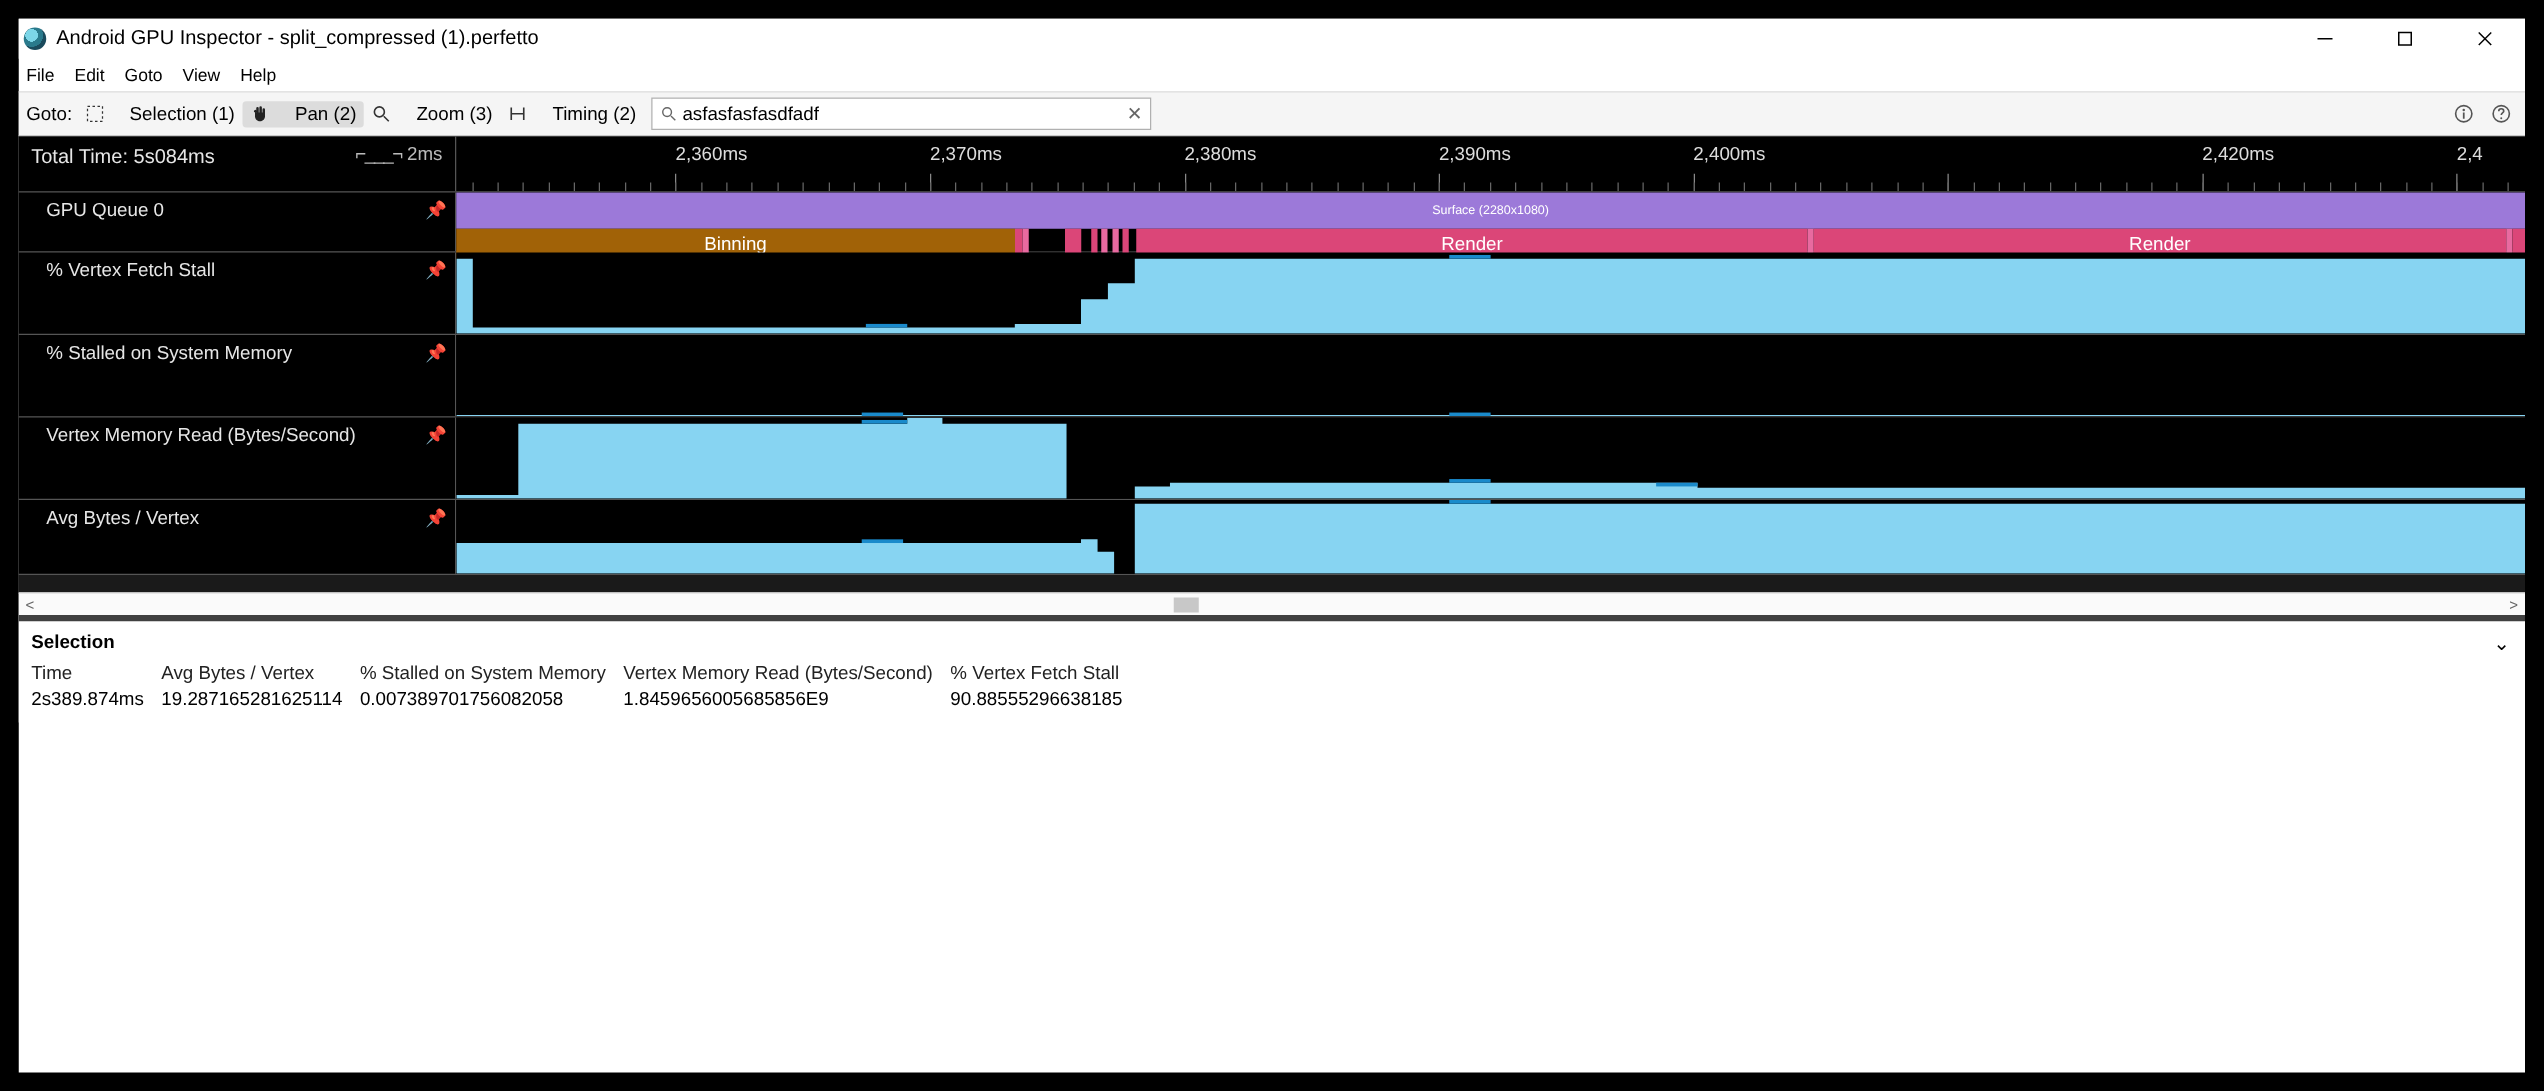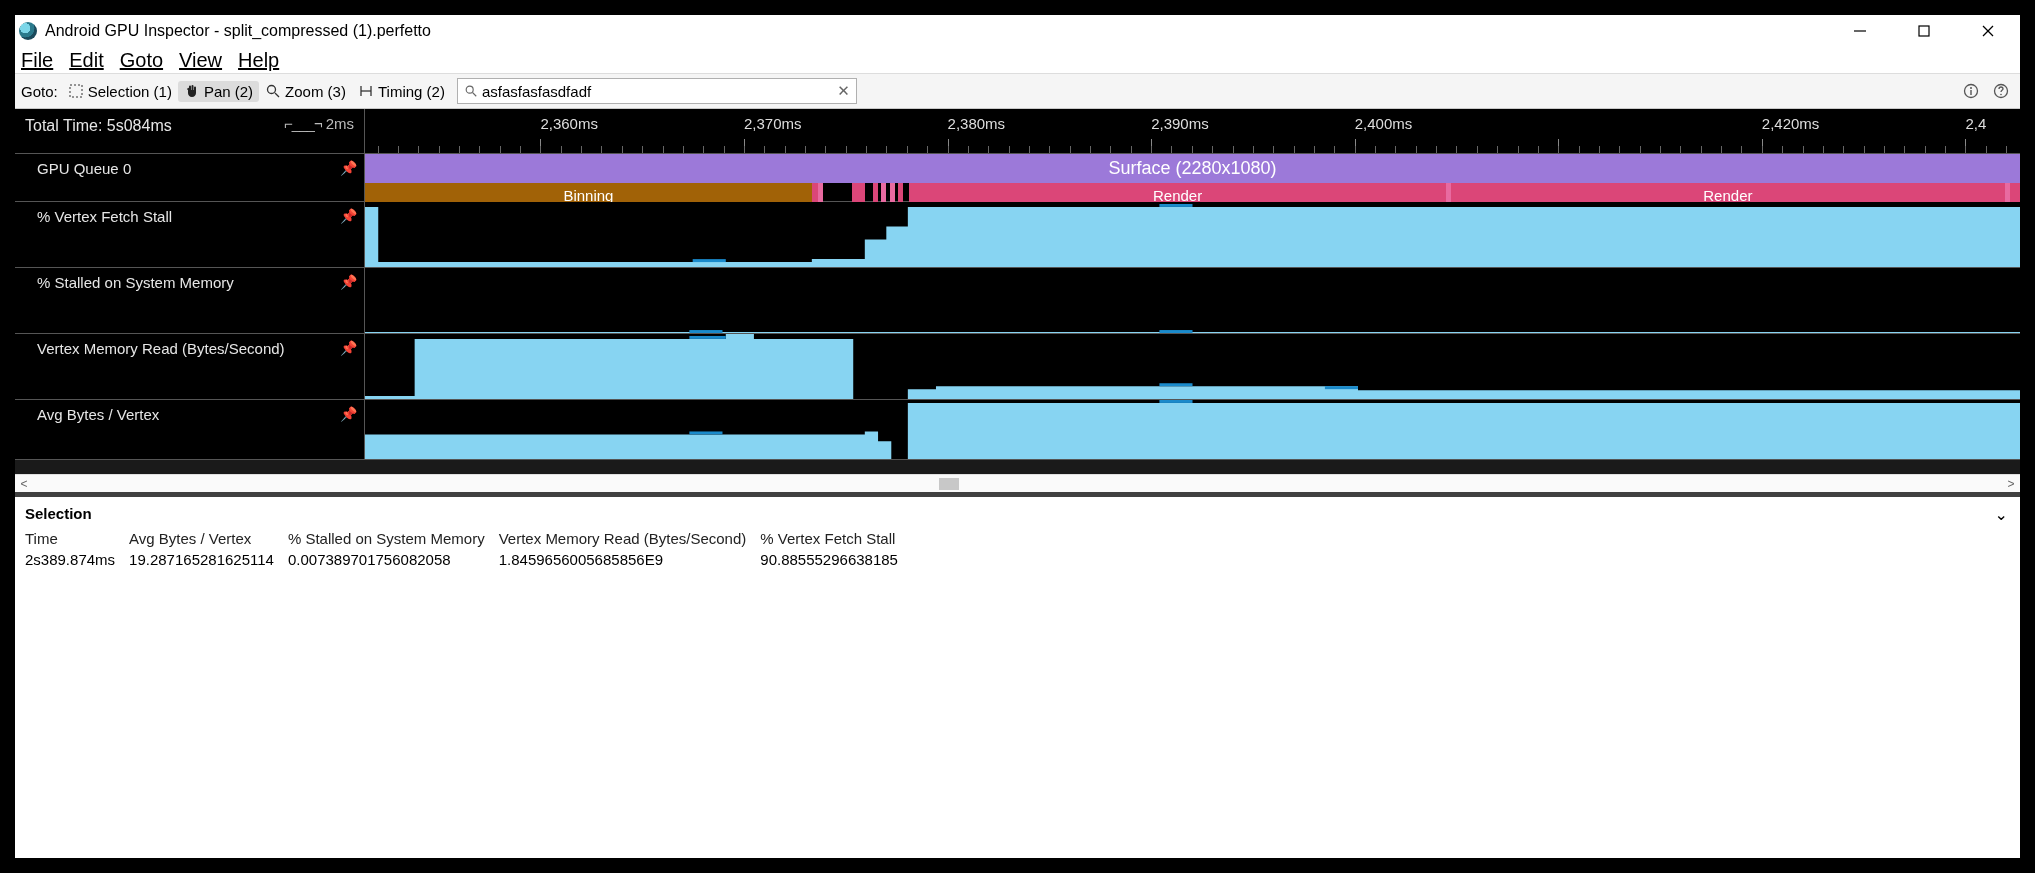--- a/index.html
+++ b/index.html
@@ -7,28 +7,28 @@
 .app { background:#fff; width:100%; height:843px; display:flex; flex-direction:column; }
 
 
 .titlebar { height:32px; display:flex; align-items:center; padding:0 4px; background:#fff; }
 .titlebar .appicon { width:18px; height:18px; margin-right:8px; border-radius:50%; background:radial-gradient(circle at 35% 35%,#7cd6e8 0 30%,#2a7a8c 31% 55%,#1a4a5c 56% 100%); }
 .titlebar .title { font-size:16px; color:#000; }
 .titlebar .winbtns { margin-left:auto; display:flex; gap:24px; padding-right:8px; }
 .winbtn { width:40px; height:24px; display:flex; align-items:center; justify-content:center; font-size:14px; cursor:default; }
 
 
-.menubar { height:26px; display:flex; align-items:center; padding:0 2px; font-size:20px;text-decoration:underline; }
+.menubar { height:26px; display:flex; align-items:center; padding:0 2px; font-size:14px; }
 .menuitem { padding:0 8px; }
 .menuitem:first-child { padding-left:4px; }
 
 
 .toolbar { height:36px; border-top:1px solid #ddd; border-bottom:1px solid #c8c8c8; background:#f5f5f5; display:flex; align-items:center; padding:0 6px; font-size:15px; }
 .toolbar .label { padding-right:4px; }
-.mode-btn { display:flex; align-items:flex-start; gap:4px; padding:2px 6px; border-radius:3px; cursor:default; }
+.mode-btn { display:flex; align-items:flex-start; gap:20px; padding:2px 6px; border-radius:3px; cursor:default; }
 .mode-btn.active { background:#dcdcdc; }
 .searchbox { margin-left:6px; background:#fff; border:1px solid #b0b0b0; height:26px; width:400px; display:flex; align-items:center; padding:0 6px; }
 .searchbox input { border:none; outline:none; flex:1; font-size:15px; padding-left:4px; }
 .toolbar .right { margin-left:auto; display:flex; gap:4px; }
 .iconbtn { width:26px; height:26px; display:flex; align-items:center; justify-content:center; font-size:16px; color:#555; }
 
 
 .dark { background:#000; color:#e6e6e6; }
 .tl-header { display:flex; height:45px; border-bottom:1px solid #555; }
 .leftcol { width:350px; flex:none; display:flex; align-items:flex-start; border-right:1px solid #555; }
@@ -39,21 +39,21 @@
 .ruler-ticks { position:absolute; bottom:0; left:0; right:0; height:14px; }
 .tick-major { position:absolute; bottom:0; width:1px; height:14px; background:#888; }
 .tick-minor { position:absolute; bottom:0; width:1px; height:7px; background:#666; }
 
 
 .track { display:flex; border-bottom:1px solid #555; }
 .track .leftcol { display:flex; align-items:flex-start; justify-content:space-between; padding:6px 6px 6px 22px; font-size:15px; }
 .pin { color:#ddd; font-size:14px; }
 .track-body { flex:1; position:relative; background:#000; }
 .gpu-track .track-body { display:flex; flex-direction:column; }
-.gpu-surface { height:40px; background:#9c79d9; display:flex; align-items:center; justify-content:center; font-size:18px; color:#fff; }
+.gpu-surface { height:40px; background:#9c79d9; display:flex; align-items:center; justify-content:center; font-size:10px; color:#fff; }
 .gpu-phases { height:24px; position:relative; }
 .phase { position:absolute; top:0; height:24px; display:flex; align-items:center; justify-content:center; font-size:15px; color:#fff; }
 .phase.binning { background:#a16207; }
 .phase.render { background:#db4678; }
 .phase.thinRender { background:#db4678; }
 .phase.thinPink { background:#e86aa0; }
 
 .graph-track { height:66px; }
 .graph-track .track-body { overflow:hidden; }
 .graph-svg { position:absolute; inset:0; width:100%; height:100%; }

